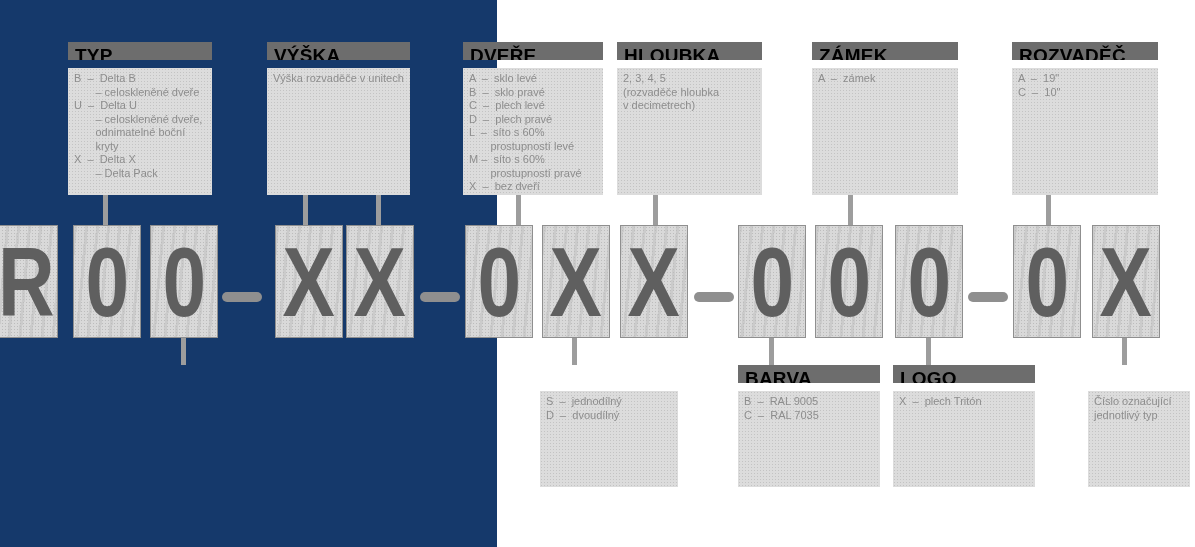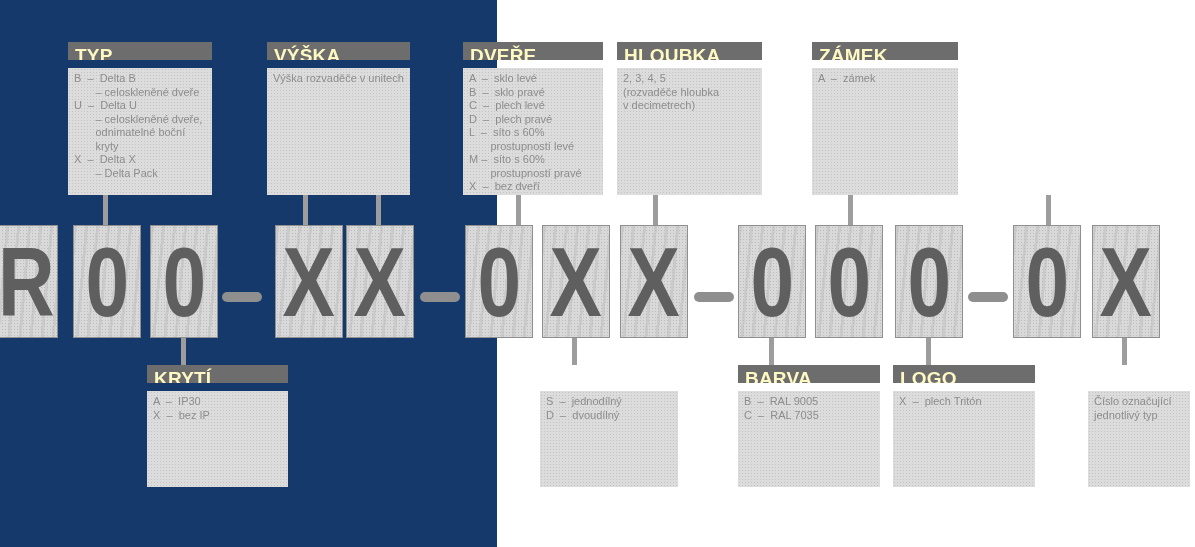--- a/index.html
+++ b/index.html
@@ -1,21 +1,21 @@
 <!DOCTYPE html>
 <html><head>
 <meta charset="utf-8">
 <style>
   html,body{margin:0;padding:0;}
   .canvas{position:relative;width:1195px;height:547px;background:#ffffff;overflow:hidden;
           font-family:"Liberation Sans",sans-serif;}
   .bluebg{position:absolute;left:0;top:0;width:497px;height:547px;background:#15396b;}
 
   .box{position:absolute;box-sizing:border-box;}
-  .box-header{height:18px;background:#6d6d6d;color:#fef9c3;font-size:19px;font-weight:bold;
+  .box-header{height:18px;background:#6d6d6d;color:#000000;font-size:19px;font-weight:bold;
               line-height:27px;padding-left:7px;letter-spacing:.2px;white-space:nowrap;overflow:hidden;}
   .box-body{position:absolute;left:0;right:0;top:26px;bottom:0;
             background-color:#dcdcdc;
             background-image:radial-gradient(#c3c3c3 .7px,transparent .8px);
             background-size:3px 3px;
             padding:4px 0 0 6px;color:#8d8d8d;font-size:11px;line-height:13.5px;overflow:hidden;}
   .line{white-space:pre;}
 
   .vline{position:absolute;width:5px;background:#9d9d9d;}
   .vline.top{top:195px;height:30px;}
@@ -84,20 +84,27 @@
     </div>
   </div>
 
   <div class="box" style="left:812px;top:42px;width:146px;height:153px">
     <div class="box-header">ZÁMEK</div>
     <div class="box-body">
       <div class="line">A  –  zámek</div>
     </div>
   </div>
 
+  <div class="box" style="left:1012px;top:42px;width:146px;height:153px">
+    <div class="box-header">ROZVADĚČ</div>
+    <div class="box-body">
+      <div class="line">A  –  19"</div>
+      <div class="line">C  –  10"</div>
+    </div>
+  </div>
 
   <div class="vline top" style="left:103px"></div>
   <div class="vline top" style="left:303px"></div>
   <div class="vline top" style="left:376px"></div>
   <div class="vline top" style="left:516px"></div>
   <div class="vline top" style="left:653px"></div>
   <div class="vline top" style="left:848px"></div>
   <div class="vline top" style="left:1046px"></div>
 
   <div class="cell" style="left:-6px;width:64px">
@@ -143,27 +150,20 @@
   <div class="cell" style="left:1092px">
       <span>X</span>
     </div>
 
   <div class="vline bot" style="left:181px"></div>
   <div class="vline bot" style="left:572px"></div>
   <div class="vline bot" style="left:769px"></div>
   <div class="vline bot" style="left:926px"></div>
   <div class="vline bot" style="left:1122px"></div>
 
-  <div class="box" style="left:147px;top:365px;width:141px;height:122px">
-    <div class="box-header">KRYTÍ</div>
-    <div class="box-body">
-      <div class="line">A  –  IP30</div>
-      <div class="line">X  –  bez IP</div>
-    </div>
-  </div>
 
   <div class="box" style="left:540px;top:365px;width:138px;height:122px">
     <div class="box-body">
       <div class="line">S  –  jednodílný</div>
       <div class="line">D  –  dvoudílný</div>
     </div>
   </div>
 
   <div class="box" style="left:738px;top:365px;width:142px;height:122px">
     <div class="box-header">BARVA</div>

